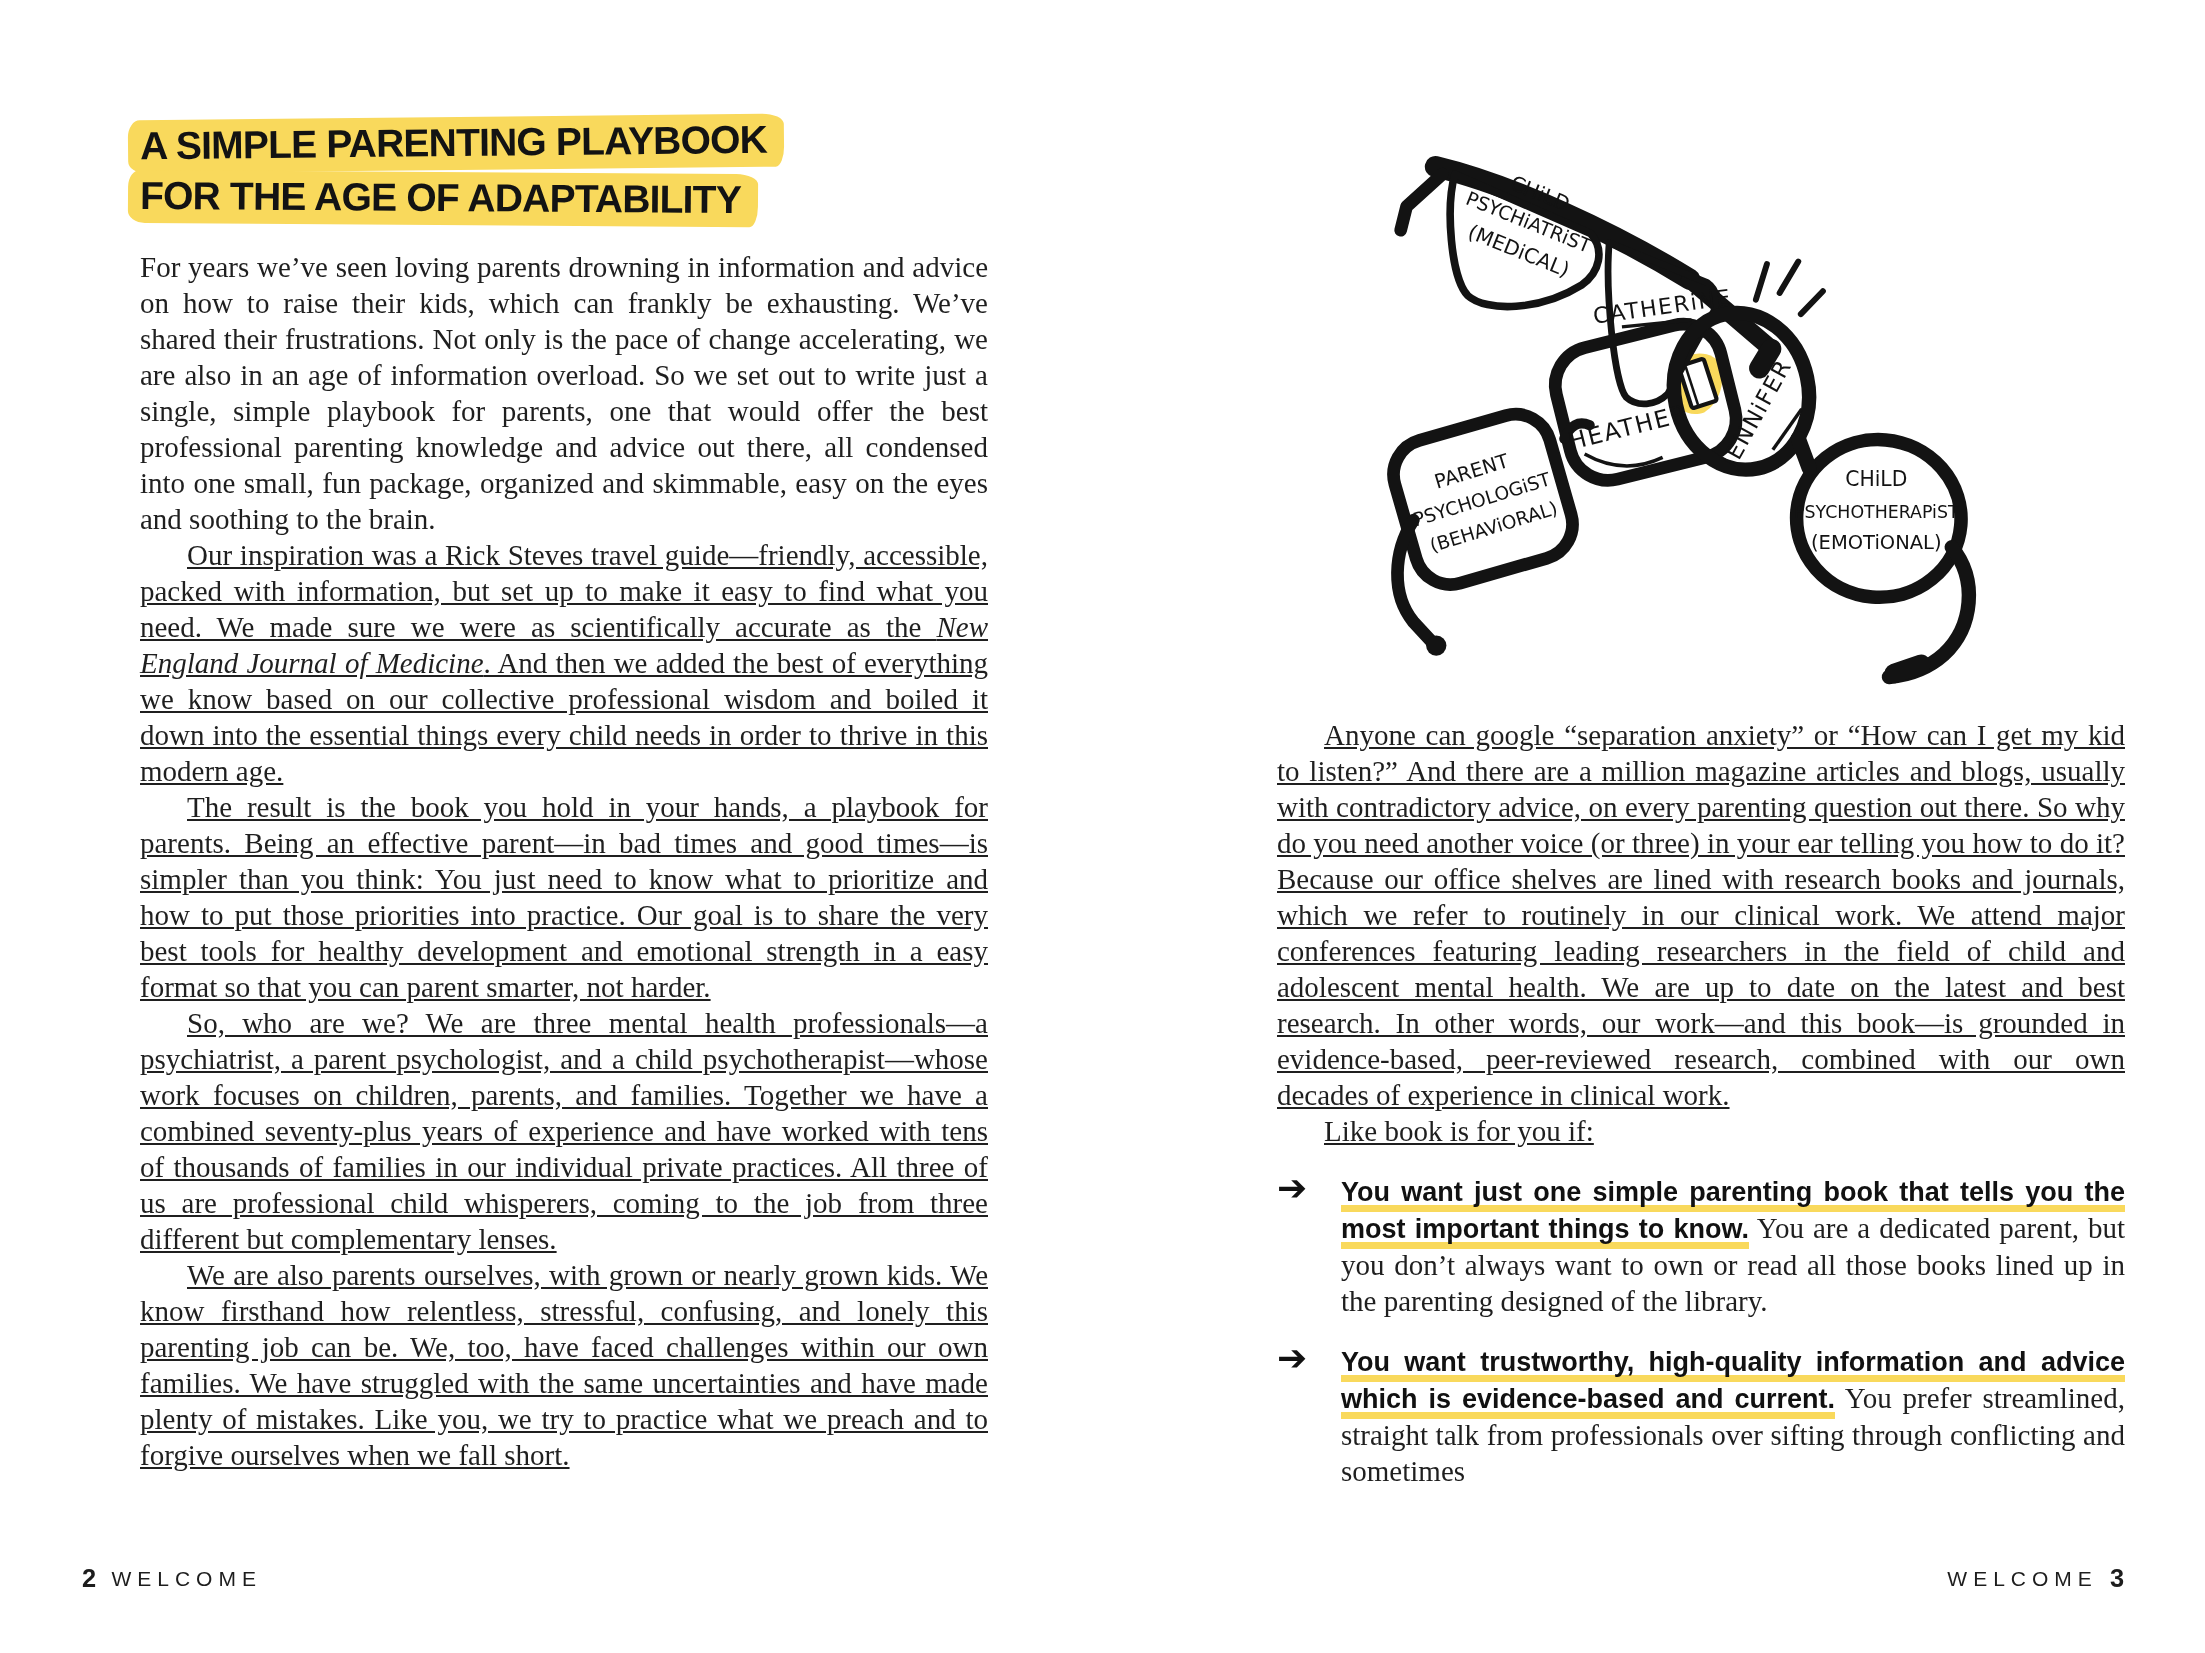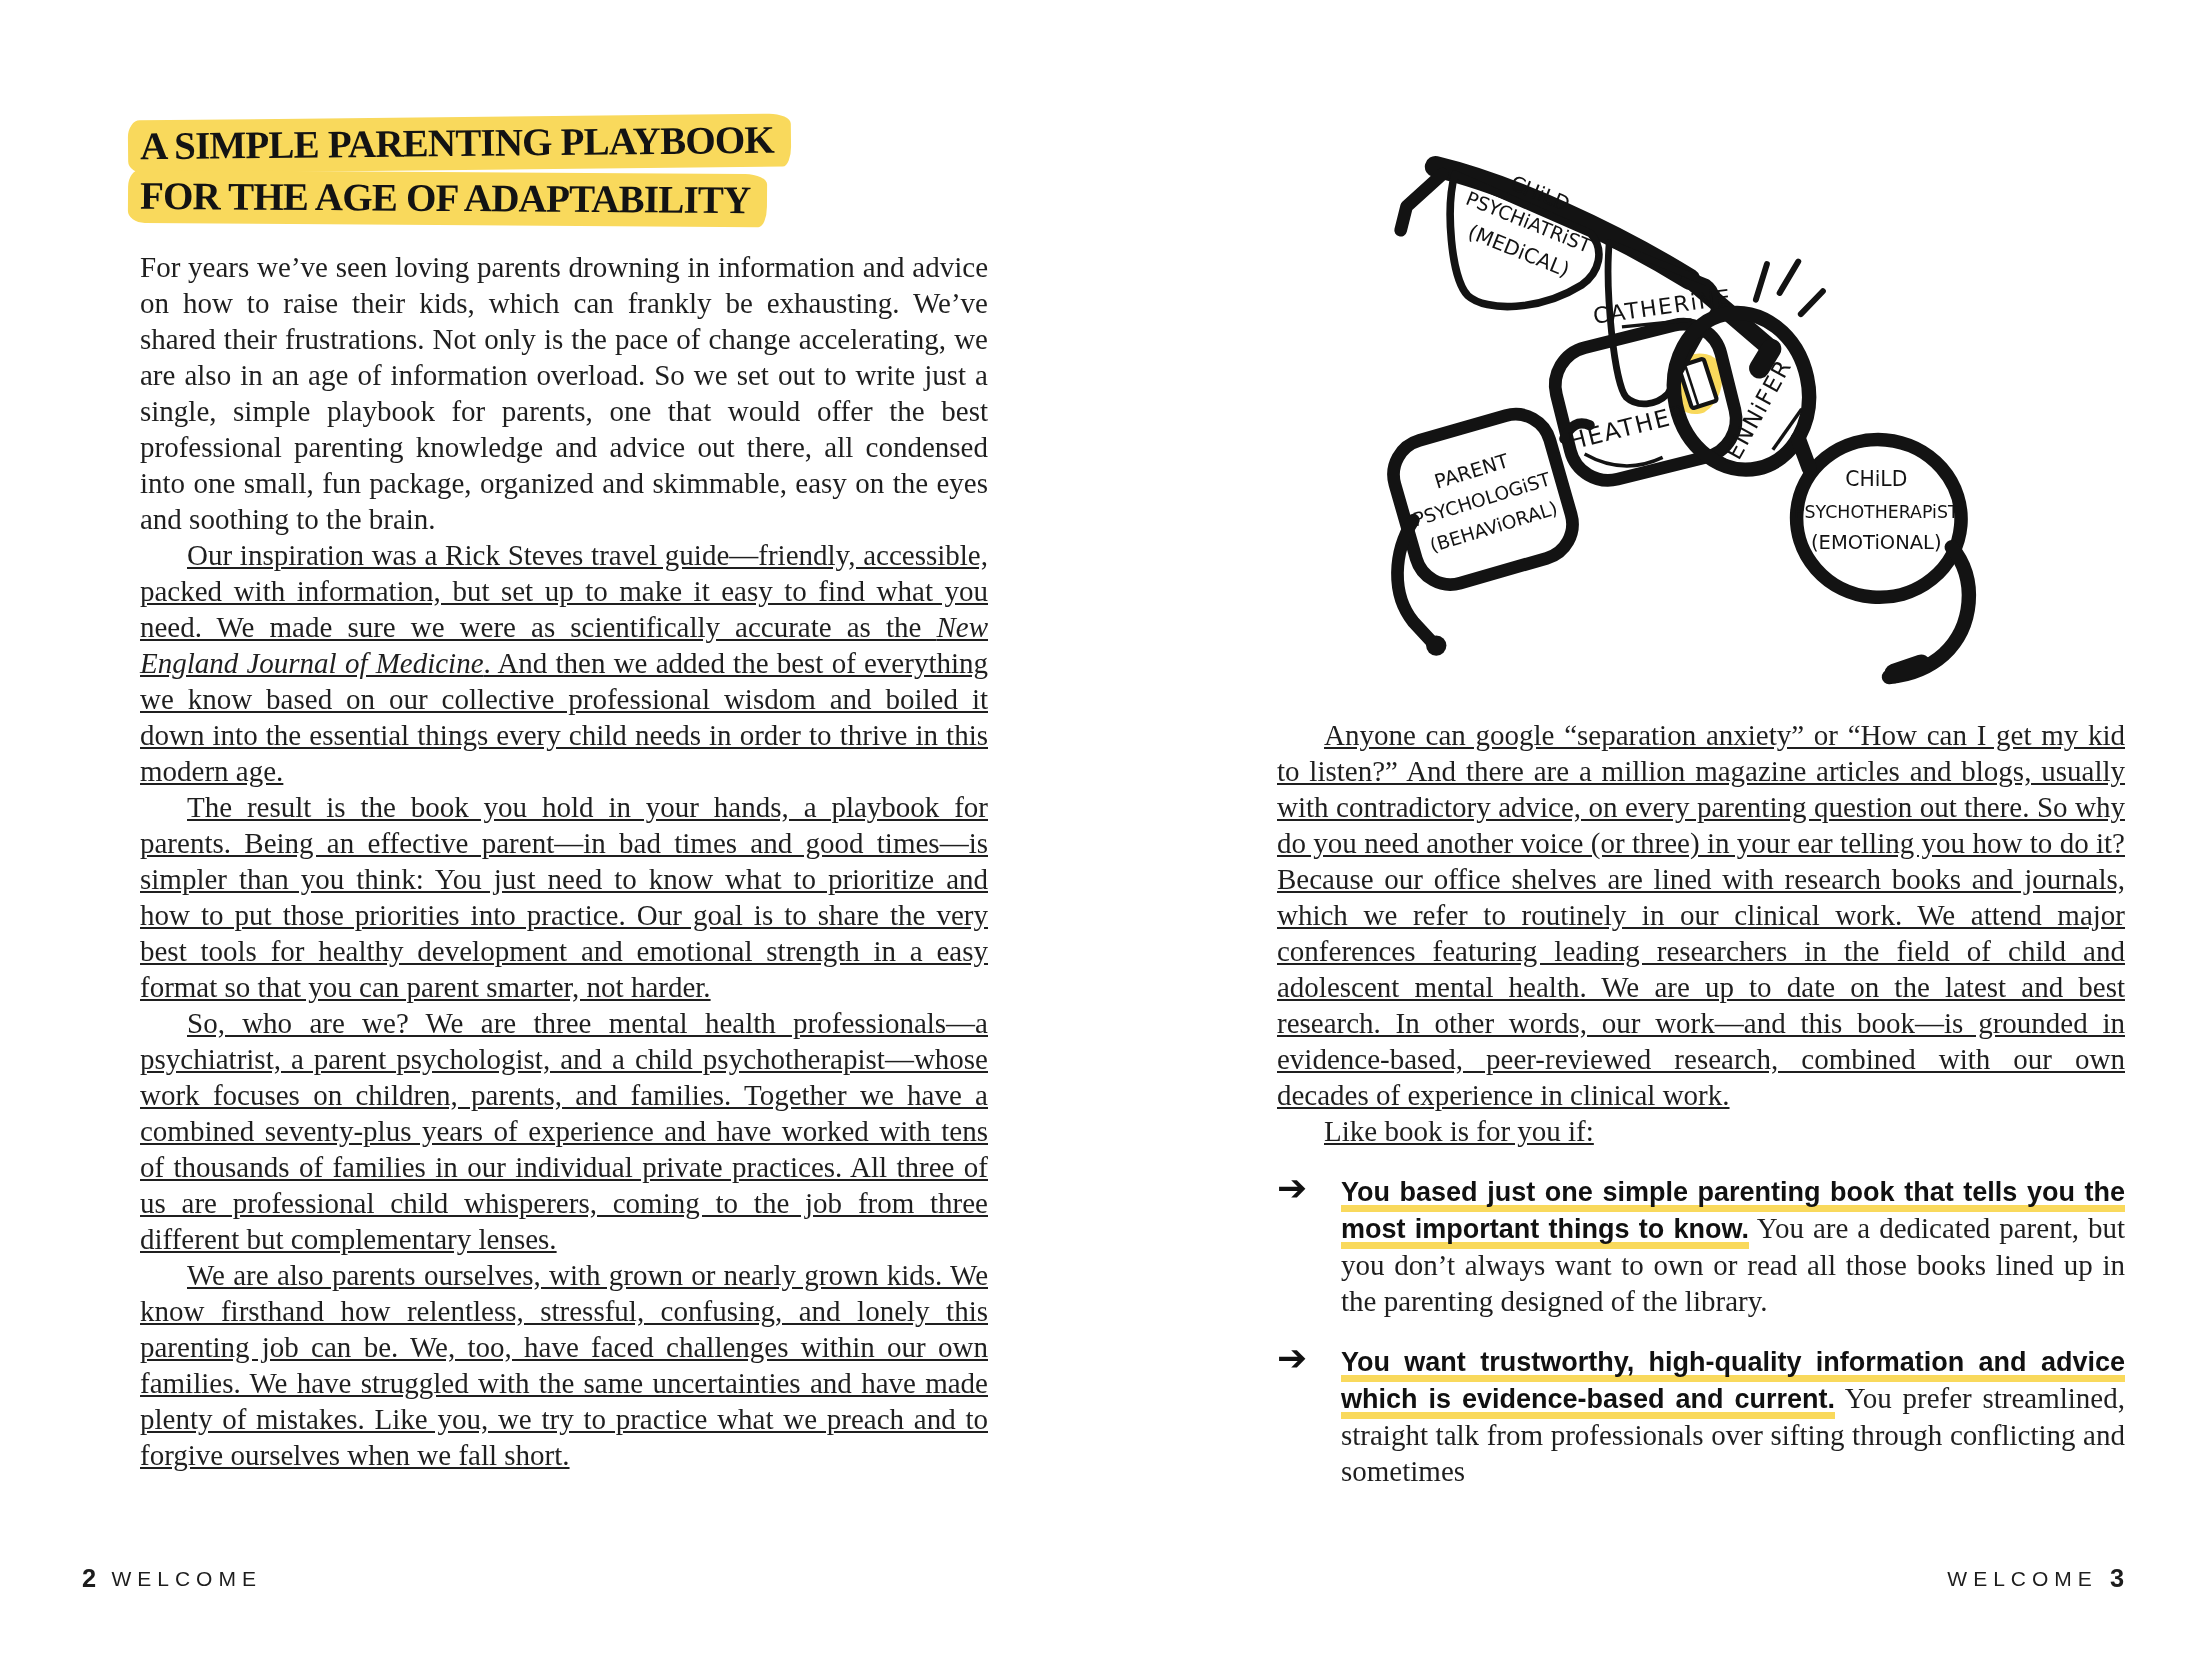--- a/index.html
+++ b/index.html
@@ -14,21 +14,21 @@
   }
 
   
   .col-left {
     position: absolute;
     left: 140px;
     top: 117px;
     width: 848px;
   }
   .title {
-    font-family: Liberation Serif, serif;
+    font-family: Liberation Sans, sans-serif;
     font-weight: 700;
     font-size: 39px;
     line-height: 1.0;
     letter-spacing: -0.8px;
     color: #131313;
   }
   .hl {
     display: inline-block;
     background: #F9D95C;
     padding: 6px 17px 7.6px 12px;
@@ -203,21 +203,21 @@
         <text x="592" y="526" font-size="23">(EMOTiONAL)</text>
       </g>
     </g>
   </svg>
 
   <div class="col-right">
     <p class="ind">Anyone can google “separation anxiety” or “How can I get my kid to listen?” And there are a million magazine articles and blogs, usually with contradictory advice, on every parenting question out there. So why do you need another voice (or three) in your ear telling you how to do it? Because our office shelves are lined with research books and journals, which we refer to routinely in our clinical work. We attend major conferences featuring leading researchers in the field of child and adolescent mental health. We are up to date on the latest and best research. In other words, our work—and this book—is grounded in evidence-based, peer-reviewed research, combined with our own decades of experience in clinical work.</p>
     <p class="ind">Like book is for you if:</p>
 
     <div class="bullet">
-      <span class="arrow">➔</span><span class="lead">You based just one simple parenting book that tells you the most important things to know.</span><span> You are a dedicated parent, but you don’t always want to own or read all those books lined up in the parenting designed of the library.</span>
+      <span class="arrow">➔</span><span class="lead">You want just one simple parenting book that tells you the most important things to know.</span><span> You are a dedicated parent, but you don’t always want to own or read all those books lined up in the parenting designed of the library.</span>
     </div>
     <div class="bullet">
       <span class="arrow">➔</span><span class="lead">You want trustworthy, high-quality information and advice which is evidence-based and current.</span><span> You prefer streamlined, straight talk from professionals over sifting through conflicting and sometimes</span>
     </div>
   </div>
 
   <div class="footer footer-right">
     <span class="sec">WELCOME</span><span class="num">3</span>
   </div>
 

